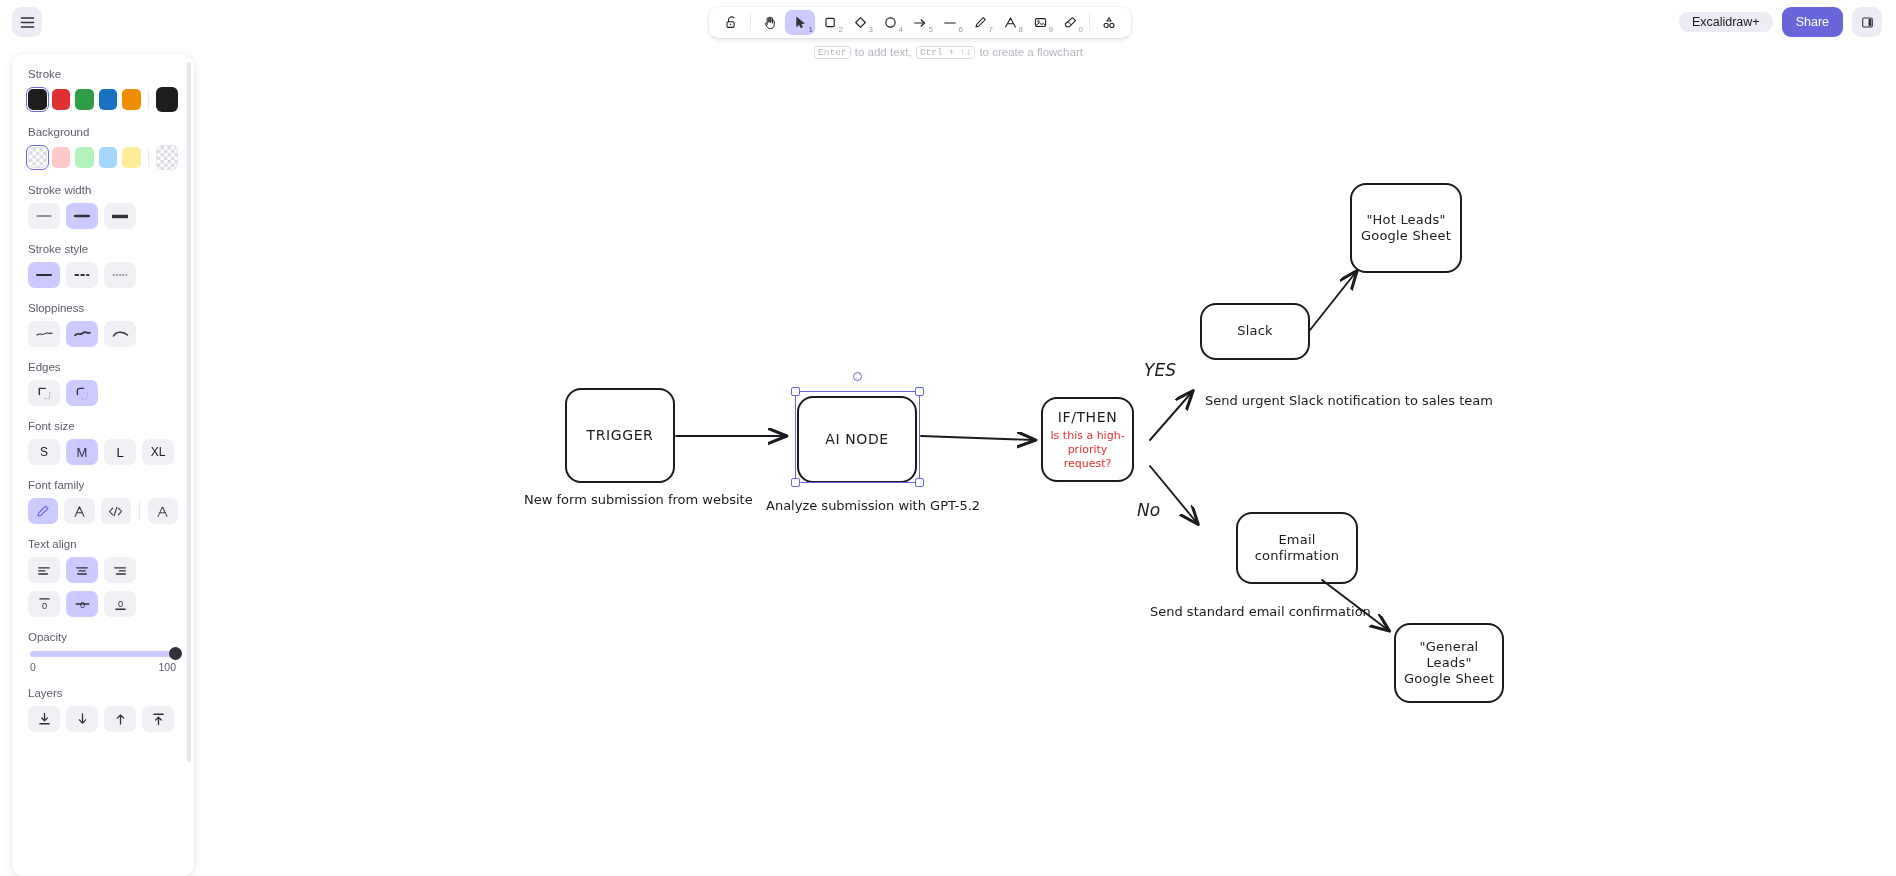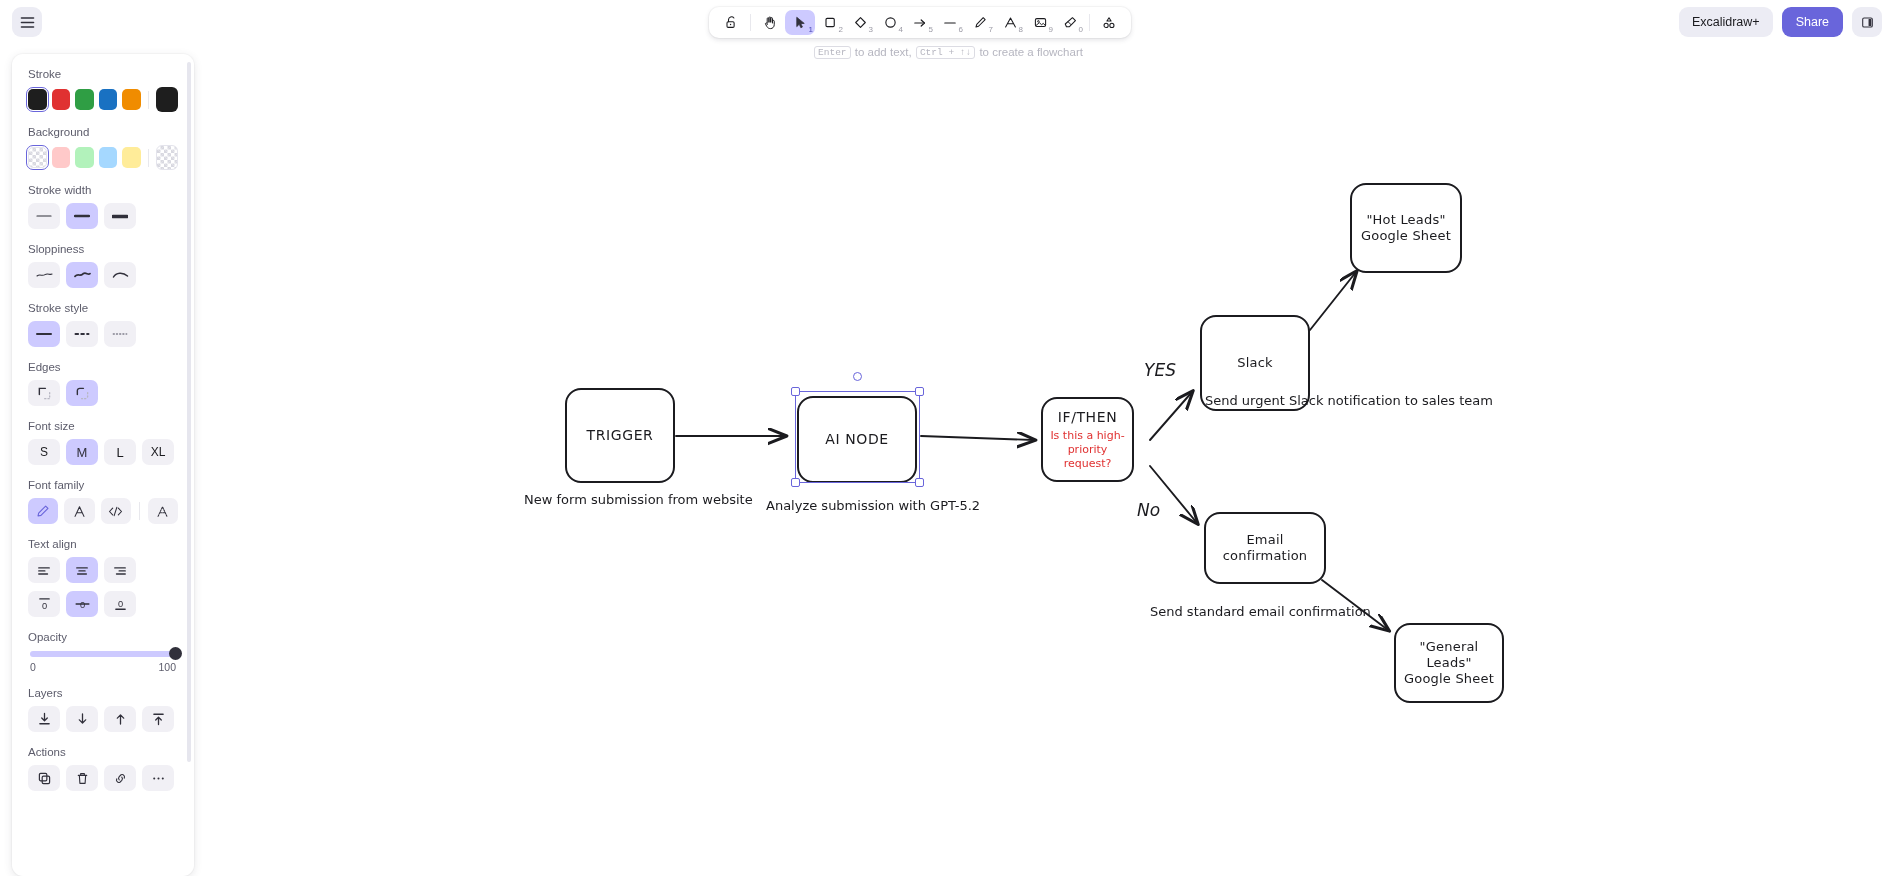--- a/index.html
+++ b/index.html
@@ -169,21 +169,21 @@
   }
 
   
   #topright {
     position: absolute;
     right: 14px; top: 7px;
     display: flex; align-items: center; gap: 9px;
     z-index: 6;
   }
   #excalidraw-plus-btn {
-    height: 30px;
+    height: 20px;
     padding: 0 13px;
     border-radius: 9px;
     background: #ececf4;
     color: #1b1b1f;
     font-size: 12.5px;
     display: flex; align-items: center;
     cursor: pointer;
   }
   #share-btn {
     height: 30px;
@@ -352,31 +352,31 @@
     <div class="node" style="left:1041px; top:397px; width:93px; height:85px;">
       <div class="node-label">IF/THEN</div>
       <div class="node-sub">Is this a high-
 priority request?</div>
     </div>
 
     <div class="branch-label" style="left:1144px; top:360px;text-align:center;">YES</div>
 
     <div class="branch-label" style="left:1137px; top:500px;">No</div>
 
-    <div class="node" style="left:1200px; top:315px; width:110px; height:96px;">
+    <div class="node" style="left:1200px; top:303px; width:110px; height:57px;">
       <div class="node-label small">Slack</div>
     </div>
     <div class="caption" style="left:1205px; top:393px;">Send urgent Slack notification to sales team</div>
 
     <div class="node" style="left:1350px; top:183px; width:112px; height:90px;">
       <div class="node-label small">"Hot Leads"
 Google Sheet</div>
     </div>
 
-    <div class="node" style="left:1204px; top:512px; width:122px; height:72px;">
+    <div class="node" style="left:1236px; top:512px; width:122px; height:72px;">
       <div class="node-label small">Email confirmation</div>
     </div>
     <div class="caption" style="left:1150px; top:604px;">Send standard email confirmation</div>
 
     <div class="node" style="left:1394px; top:623px; width:110px; height:80px;">
       <div class="node-label small">"General Leads"
 Google Sheet</div>
     </div>
   </div>
 
@@ -550,56 +550,56 @@
           </div>
           <div class="pbtn">
             <svg width="16" height="7" viewBox="0 0 16 7">
                 <line x1="1" y1="3.5" x2="15" y2="3.5" stroke="#31303b" stroke-width="3.6" stroke-linecap="round"></line>
               </svg>
           </div>
         </div>
       </div>
 
       <div class="section">
-        <div class="section-title">Sloppiness</div>
-        <div class="btn-row">
-          <div class="pbtn">
-            <svg width="17" height="8" viewBox="0 0 17 8">
-                <path d="M1 5 C4 2.6, 6 5.6, 9 3.6 C12 1.8, 14 4.4, 16 3" fill="none" stroke="#31303b" stroke-width="1.1" stroke-linecap="round"></path>
-              </svg>
-          </div>
-          <div class="pbtn active">
-            <svg width="17" height="8" viewBox="0 0 17 8">
-                <path d="M1 5.4 C4 2, 6 6, 9 2.8 C12 0.6, 14 4.6, 16 2.6" fill="none" stroke="#31303b" stroke-width="1.7" stroke-linecap="round"></path>
-              </svg>
-          </div>
-          <div class="pbtn">
-            <svg width="17" height="8" viewBox="0 0 17 8">
-                <path d="M1.5 6 C4 1.4, 11 1, 15.5 5" fill="none" stroke="#31303b" stroke-width="1.5" stroke-linecap="round"></path>
-              </svg>
-          </div>
-        </div>
-      </div>
-
-      <div class="section">
         <div class="section-title">Stroke style</div>
         <div class="btn-row">
           <div class="pbtn active">
             <svg width="16" height="6" viewBox="0 0 16 6">
                 <line x1="1" y1="3" x2="15" y2="3" stroke="#31303b" stroke-width="2" stroke-linecap="round"></line>
               </svg>
           </div>
           <div class="pbtn">
             <svg width="16" height="6" viewBox="0 0 16 6">
                 <line x1="1.5" y1="3" x2="14.5" y2="3" stroke="#31303b" stroke-width="2" stroke-linecap="round" stroke-dasharray="2.6 3.2"></line>
               </svg>
           </div>
           <div class="pbtn">
             <svg width="16" height="6" viewBox="0 0 16 6">
                 <line x1="1.5" y1="3" x2="14.5" y2="3" stroke="#9b9aa5" stroke-width="1.8" stroke-linecap="round" stroke-dasharray="0.6 2.6"></line>
+              </svg>
+          </div>
+        </div>
+      </div>
+
+      <div class="section">
+        <div class="section-title">Sloppiness</div>
+        <div class="btn-row">
+          <div class="pbtn">
+            <svg width="17" height="8" viewBox="0 0 17 8">
+                <path d="M1 5 C4 2.6, 6 5.6, 9 3.6 C12 1.8, 14 4.4, 16 3" fill="none" stroke="#31303b" stroke-width="1.1" stroke-linecap="round"></path>
+              </svg>
+          </div>
+          <div class="pbtn active">
+            <svg width="17" height="8" viewBox="0 0 17 8">
+                <path d="M1 5.4 C4 2, 6 6, 9 2.8 C12 0.6, 14 4.6, 16 2.6" fill="none" stroke="#31303b" stroke-width="1.7" stroke-linecap="round"></path>
+              </svg>
+          </div>
+          <div class="pbtn">
+            <svg width="17" height="8" viewBox="0 0 17 8">
+                <path d="M1.5 6 C4 1.4, 11 1, 15.5 5" fill="none" stroke="#31303b" stroke-width="1.5" stroke-linecap="round"></path>
               </svg>
           </div>
         </div>
       </div>
 
       <div class="section">
         <div class="section-title">Edges</div>
         <div class="btn-row">
           <div class="pbtn">
             <svg width="15" height="15" viewBox="0 0 16 16">
@@ -738,46 +738,18 @@
           </div>
           <div class="pbtn">
             <svg width="13" height="14" viewBox="0 0 14 15">
               <line x1="2" y1="2.4" x2="12" y2="2.4" stroke="#31303b" stroke-width="1.4" stroke-linecap="round"></line>
               <path d="M7 13.5 L7 5.6 M4 8.6 L7 5.6 L10 8.6" fill="none" stroke="#31303b" stroke-width="1.4" stroke-linecap="round" stroke-linejoin="round"></path>
             </svg>
           </div>
         </div>
       </div>
 
-      <div class="section" style="margin-bottom:0;">
-        <div class="section-title">Actions</div>
-        <div class="btn-row">
-          <div class="pbtn">
-            <svg width="13" height="13" viewBox="0 0 14 14">
-              <rect x="1.5" y="1.5" width="8" height="8" rx="1.4" fill="none" stroke="#31303b" stroke-width="1.3"></rect>
-              <rect x="4.5" y="4.5" width="8" height="8" rx="1.4" fill="none" stroke="#31303b" stroke-width="1.3"></rect>
-            </svg>
-          </div>
-          <div class="pbtn">
-            <svg width="13" height="13" viewBox="0 0 14 14">
-              <path d="M2.4 3.6 L11.6 3.6 M5 3.6 L5 1.8 L9 1.8 L9 3.6 M3.6 3.6 L4.2 12.2 L9.8 12.2 L10.4 3.6" fill="none" stroke="#31303b" stroke-width="1.2" stroke-linecap="round" stroke-linejoin="round"></path>
-            </svg>
-          </div>
-          <div class="pbtn">
-            <svg width="13" height="13" viewBox="0 0 14 14">
-              <path d="M5.6 8.4 A2.6 2.6 0 0 1 5.6 5 L7.6 3 A2.6 2.6 0 0 1 11 6.6 M8.4 5.6 A2.6 2.6 0 0 1 8.4 9 L6.4 11 A2.6 2.6 0 0 1 3 7.4" fill="none" stroke="#31303b" stroke-width="1.2" stroke-linecap="round"></path>
-            </svg>
-          </div>
-          <div class="pbtn">
-            <svg width="13" height="5" viewBox="0 0 14 5">
-              <circle cx="2.4" cy="2.5" r="1.1" fill="#31303b"></circle>
-                <circle cx="7" cy="2.5" r="1.1" fill="#31303b"></circle>
-                <circle cx="11.6" cy="2.5" r="1.1" fill="#31303b"></circle>
-            </svg>
-          </div>
-        </div>
-      </div>
 
     </div>
     <div id="panel-scrollbar"></div>
   </div>
 
 </div>
 
 </body></html>

